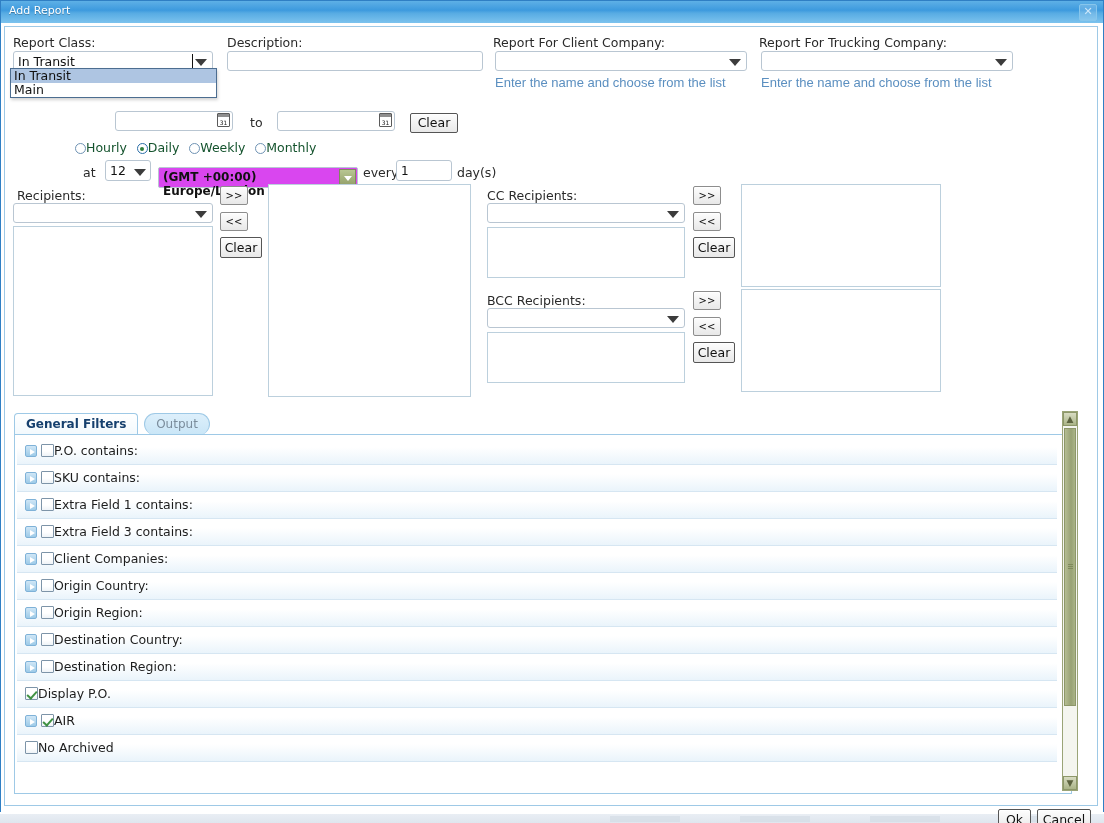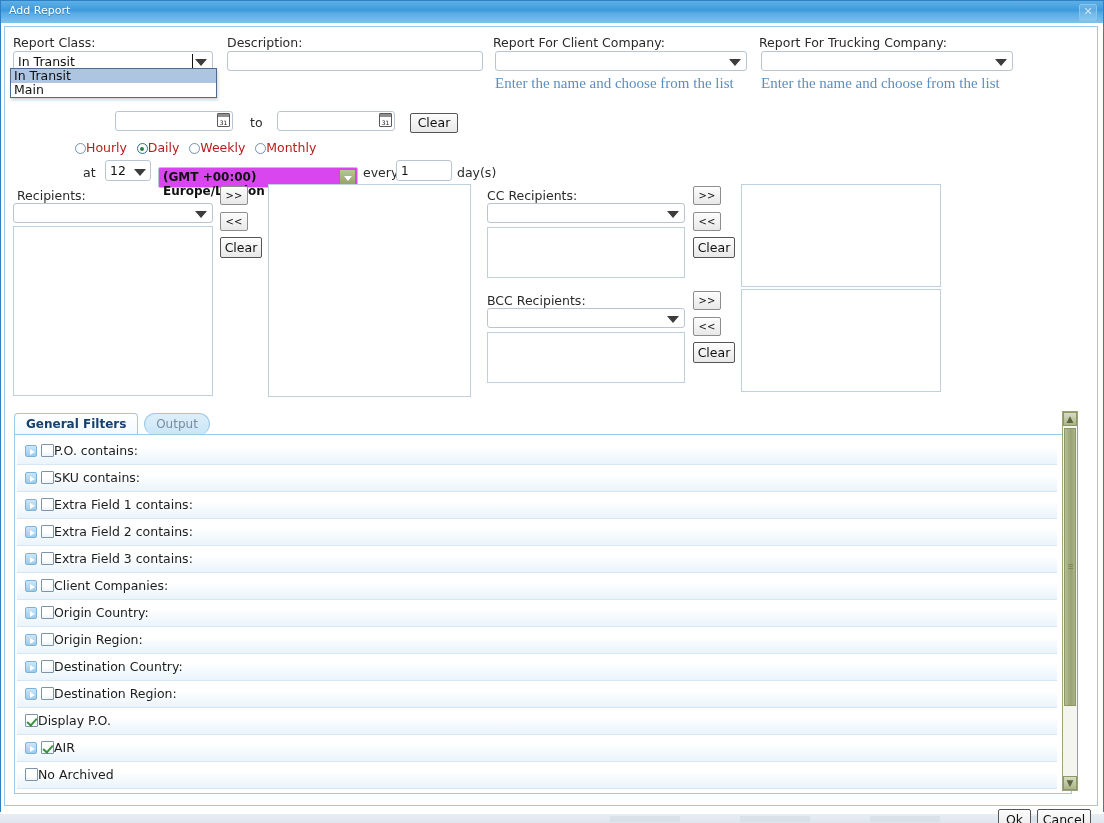--- a/index.html
+++ b/index.html
@@ -46,21 +46,21 @@
     background:#ffffff;
     border-top:1px solid #ffffff;
   }
   #innerframe{
     position:absolute;left:3px;top:2px;width:1094px;height:780px;
     border:1px solid #9ec9e6;background:#ffffff;
     box-sizing:border-box;
   }
 
   .lbl{font-size:12.5px;color:#2a2a2a;font-family:"DejaVu Sans","Liberation Sans",sans-serif;}
-  .hint{font-size:15px;color:#5b8fc0;font-family:Liberation Serif, serif;}
+  .hint{font-size:13px;color:#5b8fc0;font-family:Liberation Sans, sans-serif;}
 
   
   .txtbox{
     box-sizing:border-box;background:#fff;
     border:1px solid #b9c6d2;border-radius:3px;
     font-family:"DejaVu Sans","Liberation Sans",sans-serif;font-size:12px;
     color:#111;padding:2px 4px;outline:none;
   }
   .combo{
     box-sizing:border-box;position:relative;background:#fff;
@@ -111,21 +111,21 @@
   .radio{
     display:inline-block;width:11px;height:11px;border-radius:50%;
     border:1px solid #6f93b4;background:#fff;vertical-align:-2px;
     box-sizing:border-box;position:relative;
   }
   .radio.on{border-color:#2a6ea8;}
   .radio.on:after{
     content:"";position:absolute;left:2.5px;top:2.5px;width:4px;height:4px;
     border-radius:50%;background:#2f7f3d;
   }
-  .radio-txt{font-size:12.5px;color:#b91c1c;}
+  .radio-txt{font-size:12.5px;color:#14532d;}
 
   
   .cbx{
     display:inline-block;width:13px;height:13px;box-sizing:border-box;
     border:1px solid #7d94a8;background:linear-gradient(to bottom,#fff 55%,#eef3f7);
     vertical-align:-2px;position:relative;cursor:pointer;border-radius:1px;
   }
   .cbx.checked:after{
     content:"";position:absolute;left:3px;top:1px;width:4px;height:8px;
     border:solid #3f9142;border-width:0 2px 2px 0;transform:rotate(42deg);
@@ -359,23 +359,20 @@
             <div class="frow">
               <div class="rowinner"><span class="exp" style="margin-right: 4px;"></span><span class="cbx"></span><span class="ftext">P.O. contains:</span></div>
             </div>
             <div class="frow">
               <div class="rowinner"><span class="exp" style="margin-right: 4px;"></span><span class="cbx"></span><span class="ftext">SKU contains:</span></div>
             </div>
             <div class="frow">
               <div class="rowinner"><span class="exp" style="margin-right: 4px;"></span><span class="cbx"></span><span class="ftext">Extra Field 1 contains:</span></div>
             </div>
             <div class="frow">
-              <div class="rowinner"><span class="exp" style="margin-right: 4px;"></span><span class="cbx"></span><span class="ftext">Extra Field 2 contains:</span></div>
-            </div>
-            <div class="frow">
               <div class="rowinner"><span class="exp" style="margin-right: 4px;"></span><span class="cbx"></span><span class="ftext">Extra Field 3 contains:</span></div>
             </div>
             <div class="frow">
               <div class="rowinner"><span class="exp" style="margin-right: 4px;"></span><span class="cbx"></span><span class="ftext">Client Companies:</span></div>
             </div>
             <div class="frow">
               <div class="rowinner"><span class="exp" style="margin-right: 4px;"></span><span class="cbx"></span><span class="ftext">Origin Country:</span></div>
             </div>
             <div class="frow">
               <div class="rowinner"><span class="exp" style="margin-right: 4px;"></span><span class="cbx"></span><span class="ftext">Origin Region:</span></div>

